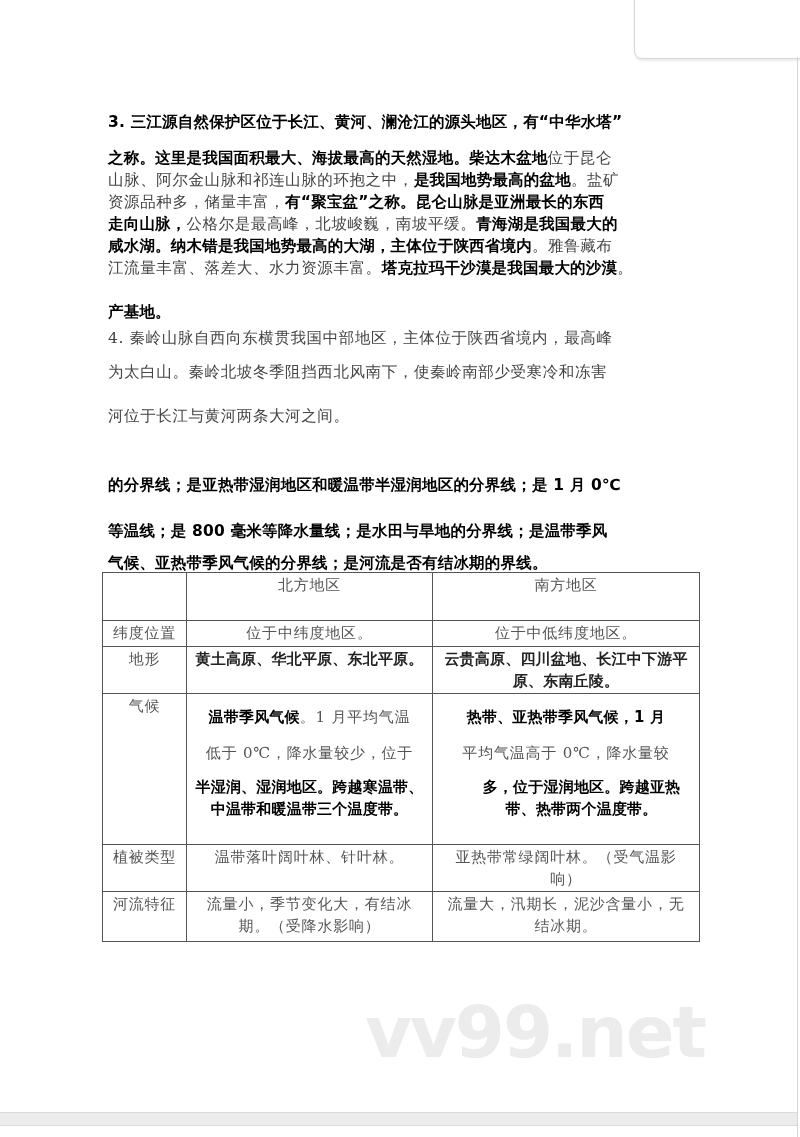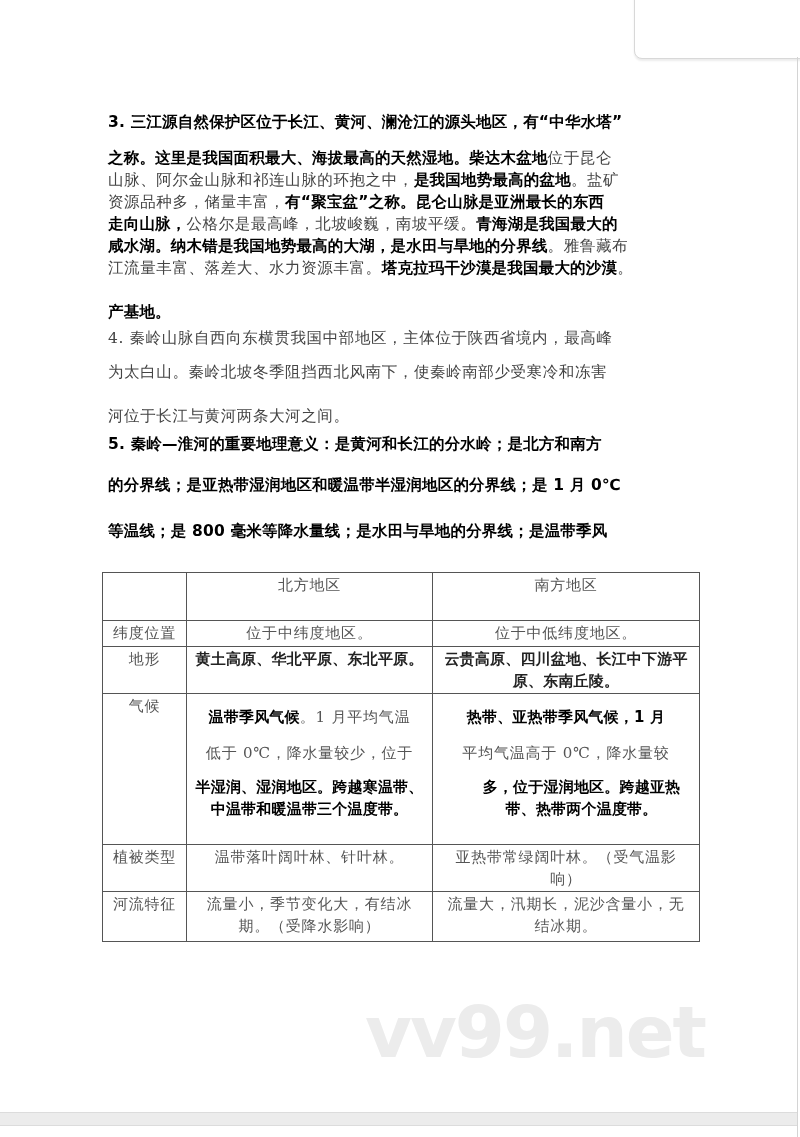--- a/index.html
+++ b/index.html
@@ -60,40 +60,40 @@
   <div class="line" style="top:58px;">
     <span>山脉、阿尔金山脉和祁连山脉的环抱之中，</span><span class="b">是我国地势最高的盆地</span><span>。盐矿</span>
   </div>
   <div class="line" style="top:80px;">
     <span>资源品种多，储量丰富，</span><span class="b">有“聚宝盆”之称。昆仑山脉是亚洲最长的东西</span>
   </div>
   <div class="line" style="top:102px;">
     <span class="b">走向山脉，</span><span>公格尔是最高峰，北坡峻巍，南坡平缓。</span><span class="b">青海湖是我国最大的</span>
   </div>
   <div class="line" style="top:124px;">
-    <span class="b">咸水湖。纳木错是我国地势最高的大湖，是水田与旱地的分界线</span><span>。雅鲁藏布</span>
+    <span class="b">咸水湖。纳木错是我国地势最高的大湖，主体位于陕西省境内</span><span>。雅鲁藏布</span>
   </div>
   <div class="line" style="top:146px;">
     <span>江流量丰富、落差大、水力资源丰富。</span><span class="b">塔克拉玛干沙漠是我国最大的沙漠</span><span>。</span>
   </div>
   <div class="line" style="top:190px;">
     <span class="b">产基地。</span>
   </div>
 </div>
 
 <div class="para" style="top:328px; height:100px;">
   <div class="line" style="top:0px;">4. 秦岭山脉自西向东横贯我国中部地区，主体位于陕西省境内，最高峰</div>
   <div class="line" style="top:34px;">为太白山。秦岭北坡冬季阻挡西北风南下，使秦岭南部少受寒冷和冻害</div>
   <div class="line" style="top:78px;">河位于长江与黄河两条大河之间。</div>
 </div>
 
 <div class="para" style="top:434px; height:140px;">
-  <div class="line b" style="top:0px;">5. 秦岭—淮河的重要地理意义：是黄河和长江的分水岭；是北方和南方</div>
   <div class="line b" style="top:41px;">的分界线；是亚热带湿润地区和暖温带半湿润地区的分界线；是 1 月 0℃</div>
   <div class="line b" style="top:87px;">等温线；是 800 毫米等降水量线；是水田与旱地的分界线；是温带季风</div>
+  <div class="line b" style="top:119px;">气候、亚热带季风气候的分界线；是河流是否有结冰期的界线。</div>
 </div>
 
 <table class="cmp">
   <colgroup>
     <col style="width:84px">
       <col style="width:246px">
       <col style="width:267px">
   </colgroup>
   <tbody>
       <tr style="height:48px;">

